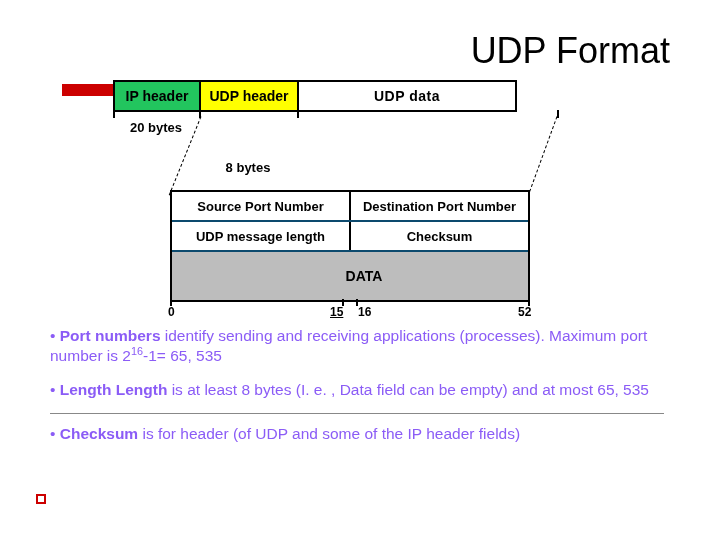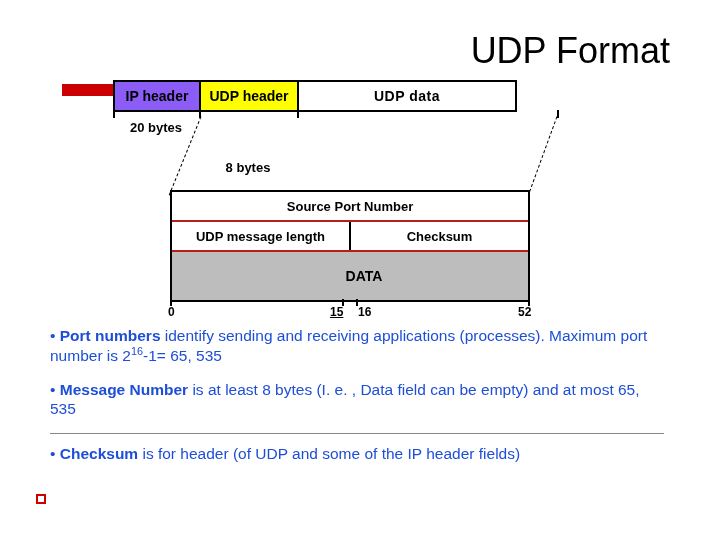--- a/index.html
+++ b/index.html
@@ -56,21 +56,21 @@
     border-right: 2px solid #000;
     padding: 4px 6px;
     font-size: 14px;
     font-weight: bold;
     display: flex;
     align-items: center;
     justify-content: center;
     height: 28px;
   }
   .encap .cell:last-child { border-right: none; }
-  .ip-header { width: 86px; background: #8b5cf6; }
+  .ip-header { width: 86px; background: #22c55e; }
   .udp-header { width: 98px; background: #ffff00; }
   .udp-data { width: 216px; background: #fff; letter-spacing: 0.5px; }
   
   .bytes-row {
     position: absolute;
     left: 63px;
     top: 40px;
     display: flex;
     font-size: 13px;
     font-weight: bold;
@@ -94,21 +94,21 @@
   .dgram {
     position: absolute;
     left: 120px;
     top: 110px;
     width: 360px;
     border: 2px solid #000;
     background: #fff;
   }
   .dgram .row {
     display: flex;
-    border-bottom: 2px solid #b91c1c;
+    border-bottom: 2px solid #0c4a6e;
     height: 30px;
   }
   .dgram .row:last-child { border-bottom: none; }
   .dgram .hcell {
     flex: 1;
     display: flex;
     align-items: center;
     justify-content: center;
     font-size: 13px;
     font-weight: bold;
@@ -140,21 +140,21 @@
   .rt { position: absolute; width: 2px; height: 7px; background: #000; top: -4px; }
   .rl { position: absolute; }
   
   .body-text {
     position: absolute;
     top: 326px;
     left: 50px;
     right: 56px;
     font-size: 15.5px;
     line-height: 1.25;
-    color: #1d4ed8;
+    color: #8b5cf6;
   }
   .body-text p { margin-bottom: 14px; }
   .body-text p.last { margin-bottom: 0; }
   .sup { font-size: 0.7em; vertical-align: super; }
   
   .sqbullet {
     position: absolute;
     left: 36px;
     bottom: 36px;
     width: 10px;
@@ -197,20 +197,21 @@
       <div class="b1">20 bytes</div>
       <div class="b2">8 bytes</div>
     </div>
 
     <div class="dash" style="left:151px; top:36px; width:85px; transform: rotate(112deg);"></div>
     <div class="dash" style="left:507px; top:36px; width:80px; transform: rotate(110deg);"></div>
 
     <div class="dgram">
       <div class="row">
         <div class="hcell">Source Port Number</div>
+        <div class="hcell">Destination Port Number</div>
       </div>
       <div class="row">
         <div class="hcell">UDP message length</div>
         <div class="hcell">Checksum</div>
       </div>
       <div class="data-row">DATA</div>
     </div>
 
     <div class="ruler">
       <div class="rt" style="left:0;"></div>
@@ -223,21 +224,21 @@
       <span class="rl" style="left:348px; top:2px;">52</span>
     </div>
 
   </div>
 
   <div class="body-text">
     <p>
       • <b>Port numbers</b><span> identify sending and receiving applications (processes). Maximum port number is 2</span><span class="sup">16</span><span>-1= 65, 535</span>
     </p>
     <p>
-      • <b>Message Number</b><span> is at least 8 bytes (I. e. , Data field can be empty) and at most 65, 535</span>
+      • <b>Length Length</b><span> is at least 8 bytes (I. e. , Data field can be empty) and at most 65, 535</span>
     </p>
     <div class="footerline" style="position:static; margin:6px 0 10px 0; width:100%; left:auto; right:auto; bottom:auto;"></div>
     <p class="last">
       • <b>Checksum</b><span> is for header (of UDP and some of the IP header fields)</span>
     </p>
   </div>
 
   <div class="sqbullet"></div>
 
 </div>

